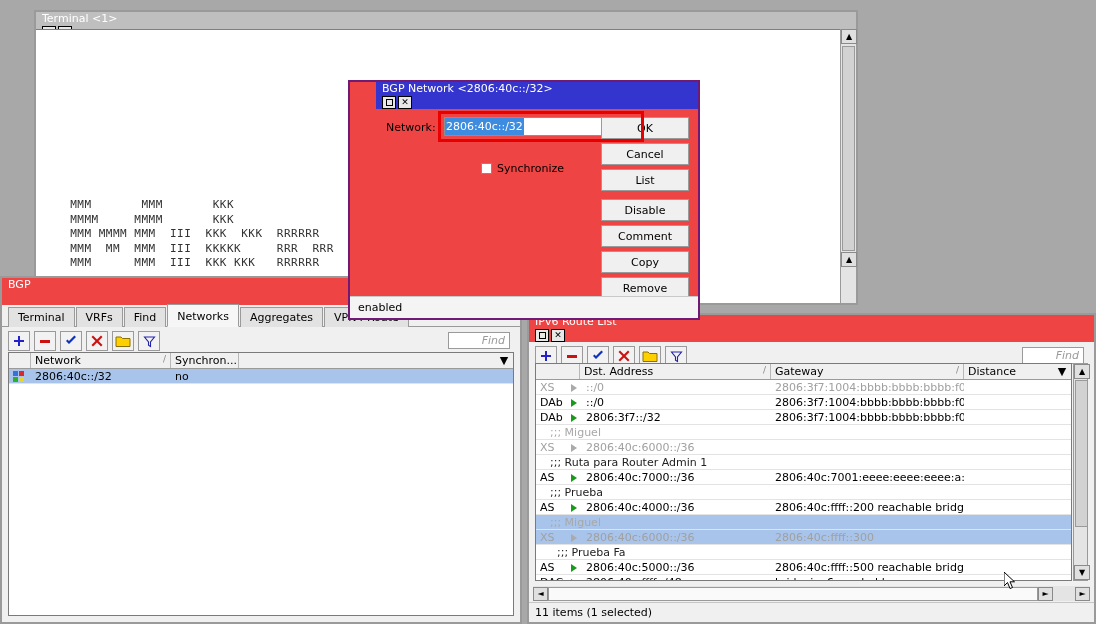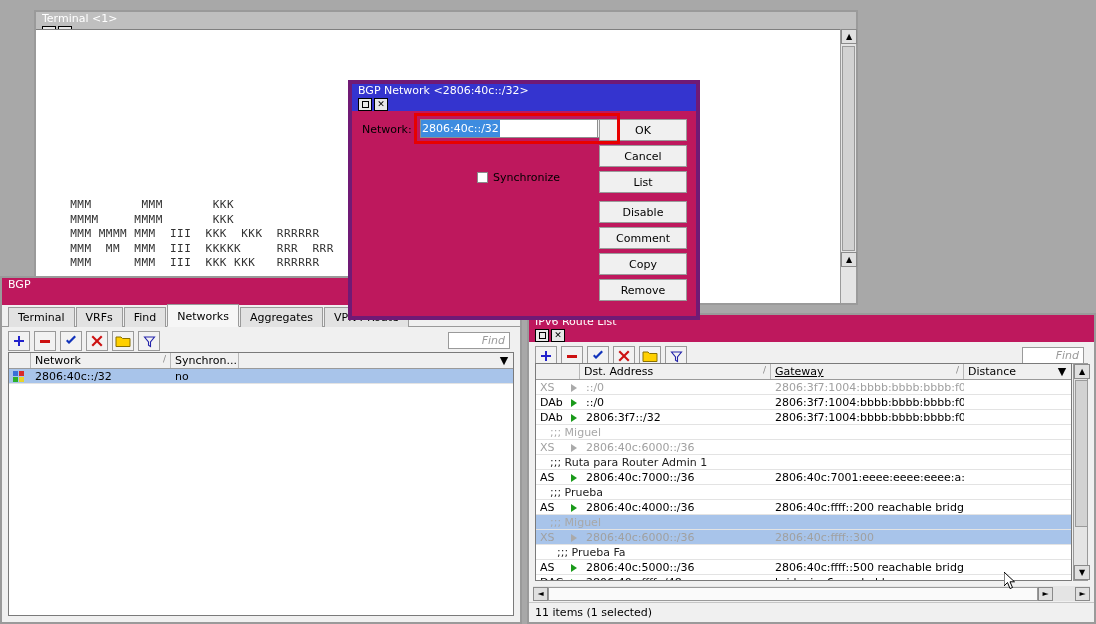--- a/index.html
+++ b/index.html
@@ -12,21 +12,21 @@
     font-size: 11px;
     color: #000;
   }
   .desktop { position: relative; width: 1096px; height: 624px; }
 
   
   .win { position: absolute; background: #f0f0f0;
          border: 1px solid #000; }
   .titlebar { height: 27px; display: flex; align-items: flex-start;
               padding: 0 2px 0 6px; font-size: 11px; user-select: none; flex-direction: column; }
-  .titlebar.inactive { background: #be185d; color: #ffffff; }
+  .titlebar.inactive { background: #ef4444; color: #ffffff; }
   .titlebar.active   { background: #3434cf; color: #ffffff; }
   .titlebar .ttl { flex: 1; white-space: nowrap; overflow: hidden; }
   .winbtns { display: flex; gap: 2px; }
   .wbtn { width: 14px; height: 13px; background: #e8e8e8;
           border: 1px solid #000; display: flex; align-items: center;
           justify-content: center; font-size: 9px; line-height: 1;
           color: #000; font-family: "DejaVu Sans", sans-serif; }
   .wbtn .sq { width: 7px; height: 7px; border: 1.5px solid #000; }
 
   
@@ -109,38 +109,38 @@
   .hscroll { position: absolute; left: 0; right: 0; height: 15px;
              background: #e4e4e4; display: flex; align-items: center; }
   .hscroll .ha { width: 15px; height: 14px; background: #e0e0e0;
                  border: 1px solid #8a8a8a; display: flex; align-items: center;
                  justify-content: center; font-size: 8px; }
   .hscroll .htrack { flex: 1; height: 14px; background: #fafafa;
                      border: 1px solid #9a9a9a; }
 
   
   #dlg { left: 348px; top: 80px; width: 352px; height: 240px;
-         border: 4px solid #701a75; background: #be185d; z-index: 40; }
+         border: 2px solid #701a75; background: #ef4444; z-index: 40; padding-left: 26px; }
   .dlg-body { position: relative; height: 100%; padding: 10px 10px 0 10px; }
   .fld-label { position: absolute; left: 10px; top: 12px; font-size: 11px; }
   .inputwrap { position: absolute; left: 68px; top: 8px; width: 190px;
                height: 19px; display: flex; }
   .inputwrap input { flex: 1; height: 19px; border: 1px solid #8f8f8f;
                      background: #fff; font-size: 11px; padding: 0 2px;
                      font-family: "DejaVu Sans", sans-serif; outline: none; }
   .inputwrap .stub { width: 12px; height: 19px; background: #f0f0f0;
                      border: 1px solid #8f8f8f; border-left: none; }
   .selected-text { position: absolute; left: 1px; top: 1px; height: 17px;
                    background: #3d8ce0; color: #fff; font-size: 11px;
                    line-height: 17px; padding: 0 1px; pointer-events: none; }
   .redbox { position: absolute; left: 62px; top: 2px; width: 206px;
             height: 31px; border: 3px solid #e80000; pointer-events: none;
             z-index: 5; }
-  .chkrow { position: absolute; left: 105px; top: 60px; display: flex;
-            align-items: center; gap: 5px; font-size: 11px; margin-left: 20px; }
+  .chkrow { position: absolute; left: 105px; top: 53px; display: flex;
+            align-items: center; gap: 5px; font-size: 11px; }
   .chk { width: 11px; height: 11px; background: #fff; border: 1px solid #8a8a8a; }
   .dbtns { position: absolute; right: 9px; top: 8px; width: 88px; }
   .dbtn { width: 88px; height: 22px; background: #f0f0f0;
           border: 1px solid #9a9a9a; font-size: 11px; display: flex;
           align-items: center; justify-content: center; margin-bottom: 4px; }
   .dbtn.gap { margin-top: 8px; }
   .dlg-status { position: absolute; left: 0; right: 0; bottom: 0; height: 22px;
                 background: #f4f4f4; border-top: 1px solid #c9c9c9;
                 font-size: 11px; padding: 4px 8px; }
 
@@ -293,21 +293,21 @@
       <div class="findbox" style="width:62px;">Find</div>
     </div>
 
     <div class="tbl" style="position:absolute;left:6px;right:22px;top:48px;bottom:41px;">
       <div class="thead">
         <div class="th" style="width:44px;"></div>
         <div class="th" style="width:191px;">
           <span>Dst. Address</span>
           <span class="sortmark">/</span>
         </div>
-        <div class="th" style="width:193px;text-decoration:underline;">
+        <div class="th" style="width:193px;">
           <span>Gateway</span>
           <span class="sortmark">/</span>
         </div>
         <div class="th" style="flex:1;border-right:none;">Distance</div>
         <div class="th" style="width:18px;border-right:none;text-align:center;">▼</div>
       </div>
       <div id="routes-rows">
           <div class="trow">
             <div class="td dim" style="width: 30px;">XS</div>
             <div class="td arrowcell"><span class="tri off"></span></div>
@@ -433,19 +433,20 @@
       <div class="dbtns">
         <div class="dbtn">OK</div>
         <div class="dbtn">Cancel</div>
         <div class="dbtn">List</div>
         <div class="dbtn gap">Disable</div>
         <div class="dbtn">Comment</div>
         <div class="dbtn">Copy</div>
         <div class="dbtn">Remove</div>
       </div>
     </div>
+    <div class="dlg-status">enabled</div>
   </div>
 
   <svg class="cursor" style="left:1004px;top:572px;" viewBox="0 0 12 18">
     <path d="M0 0 L0 14 L3.5 10.5 L6 16.5 L8.5 15.5 L6 9.8 L10.5 9.8 Z" fill="#fff" stroke="#000" stroke-width="1"></path>
   </svg>
 
 </div>
 
 </body></html>

